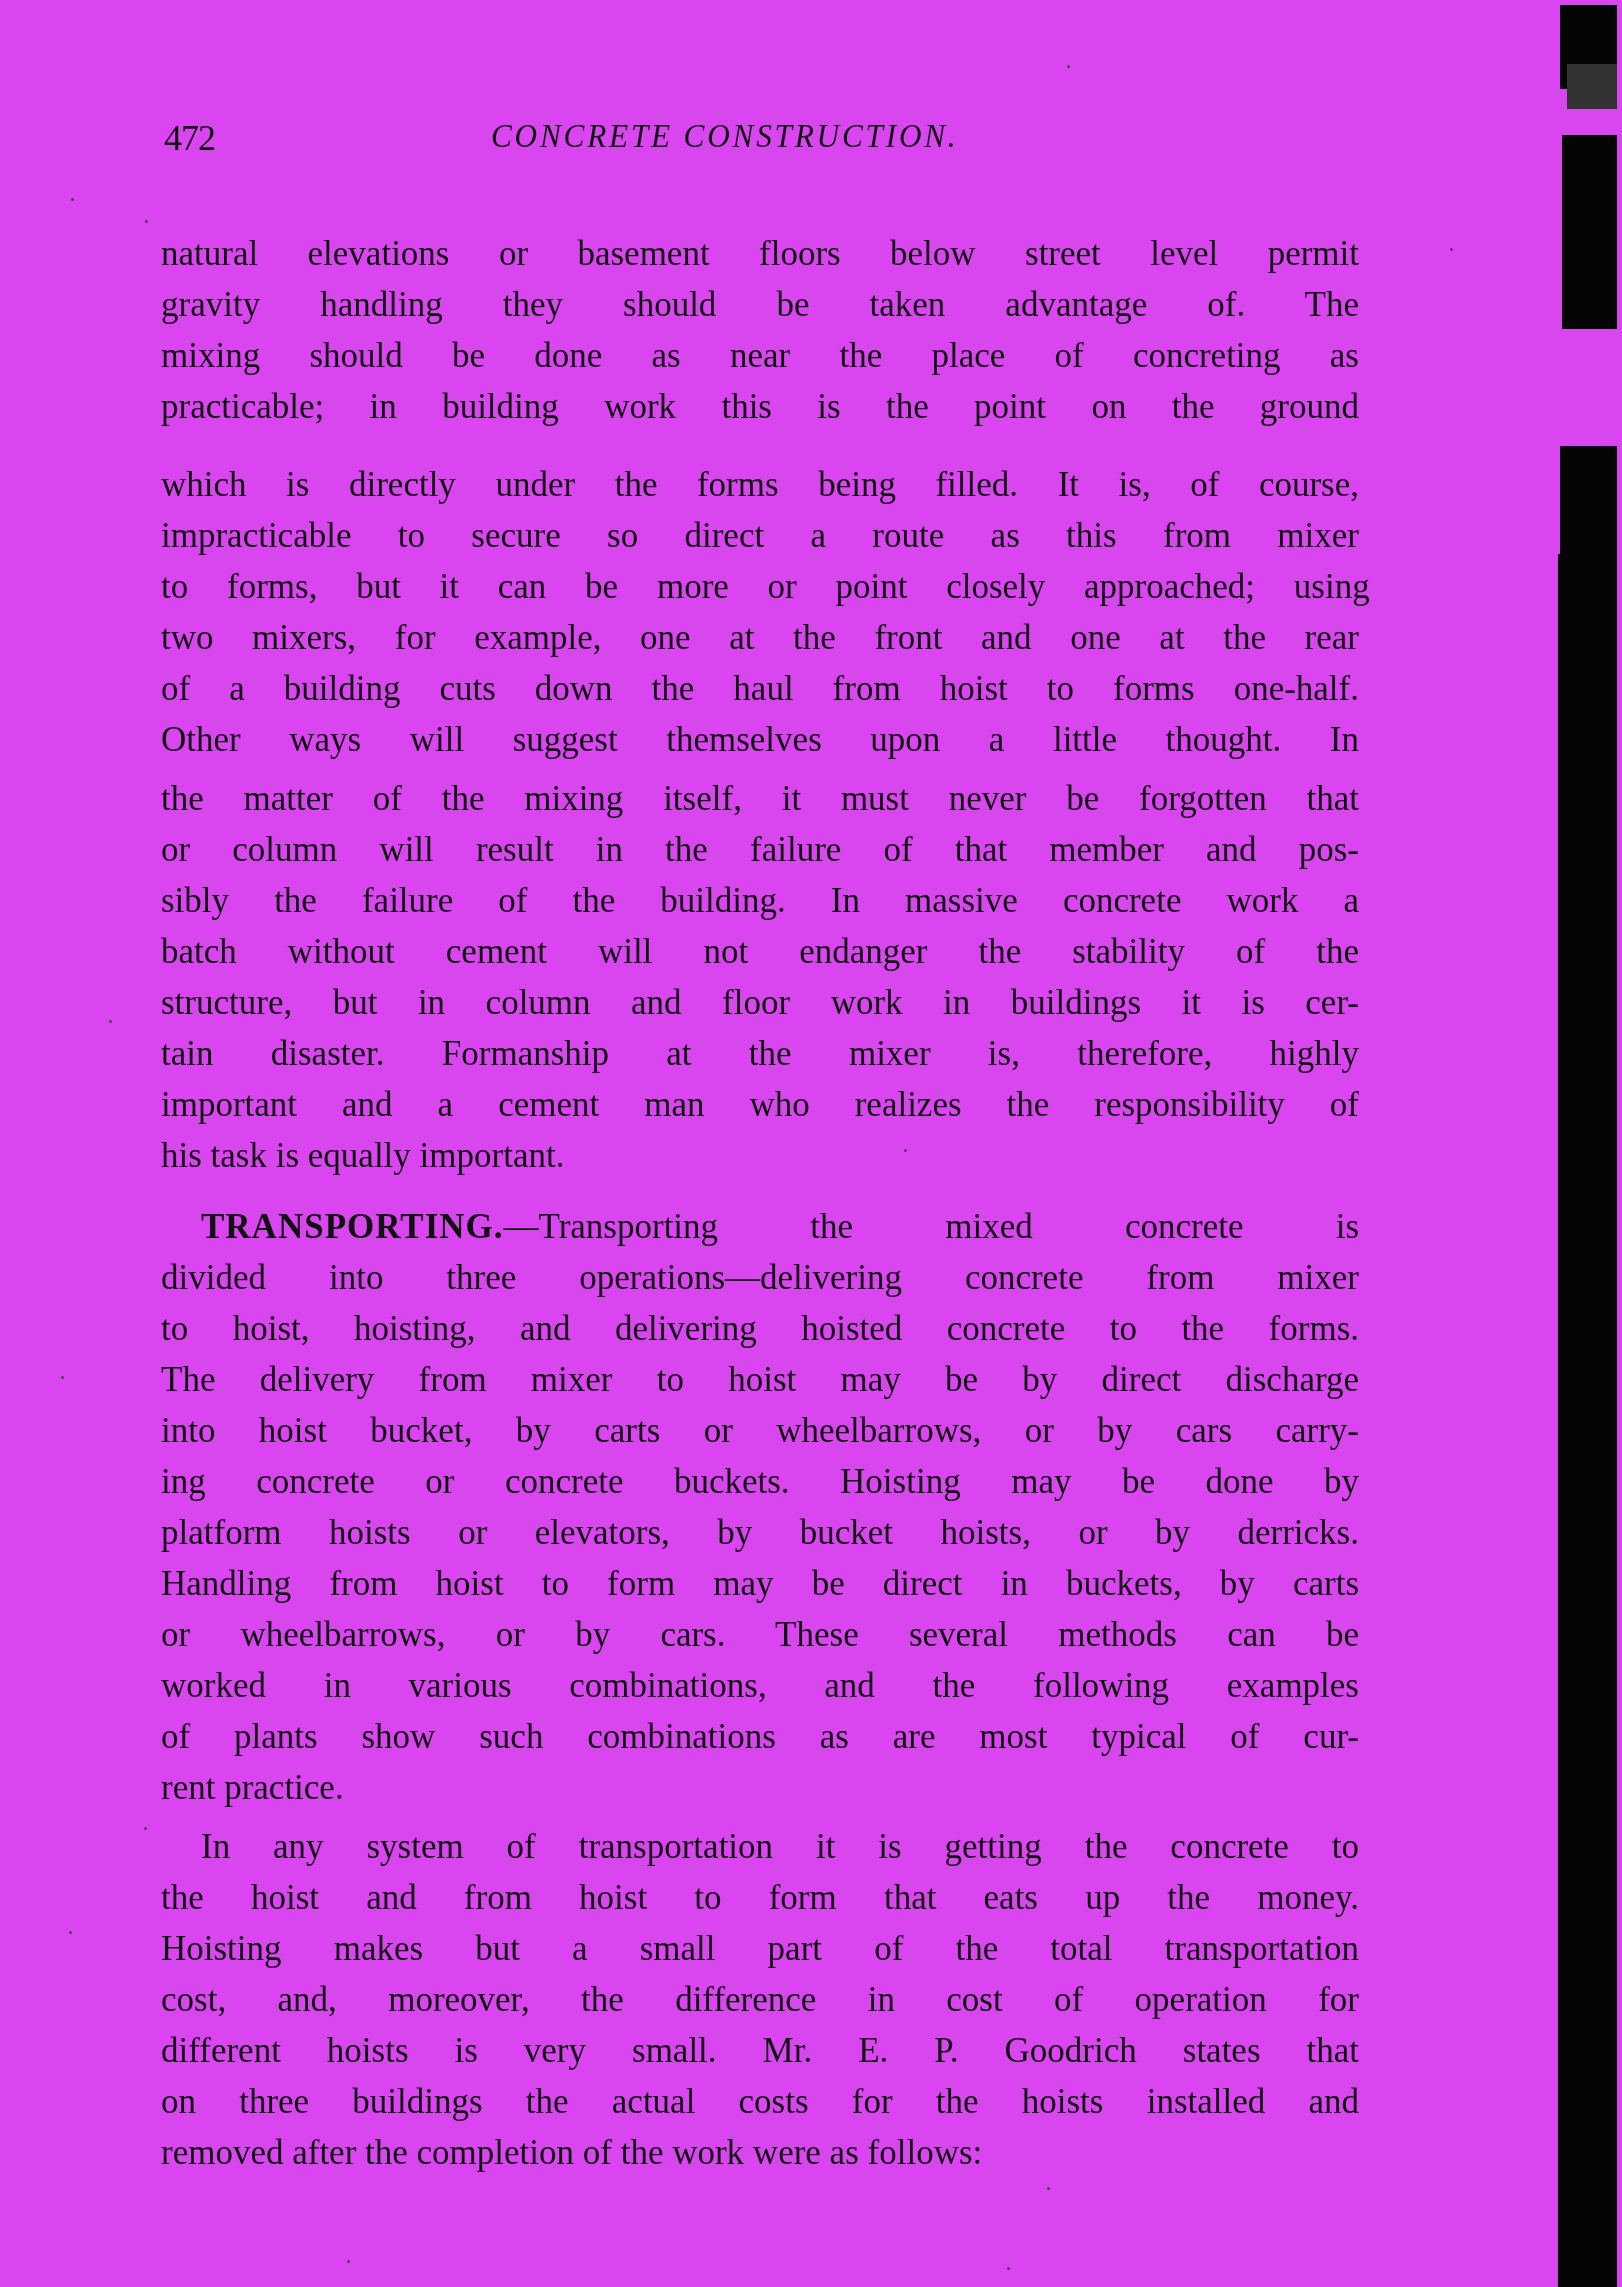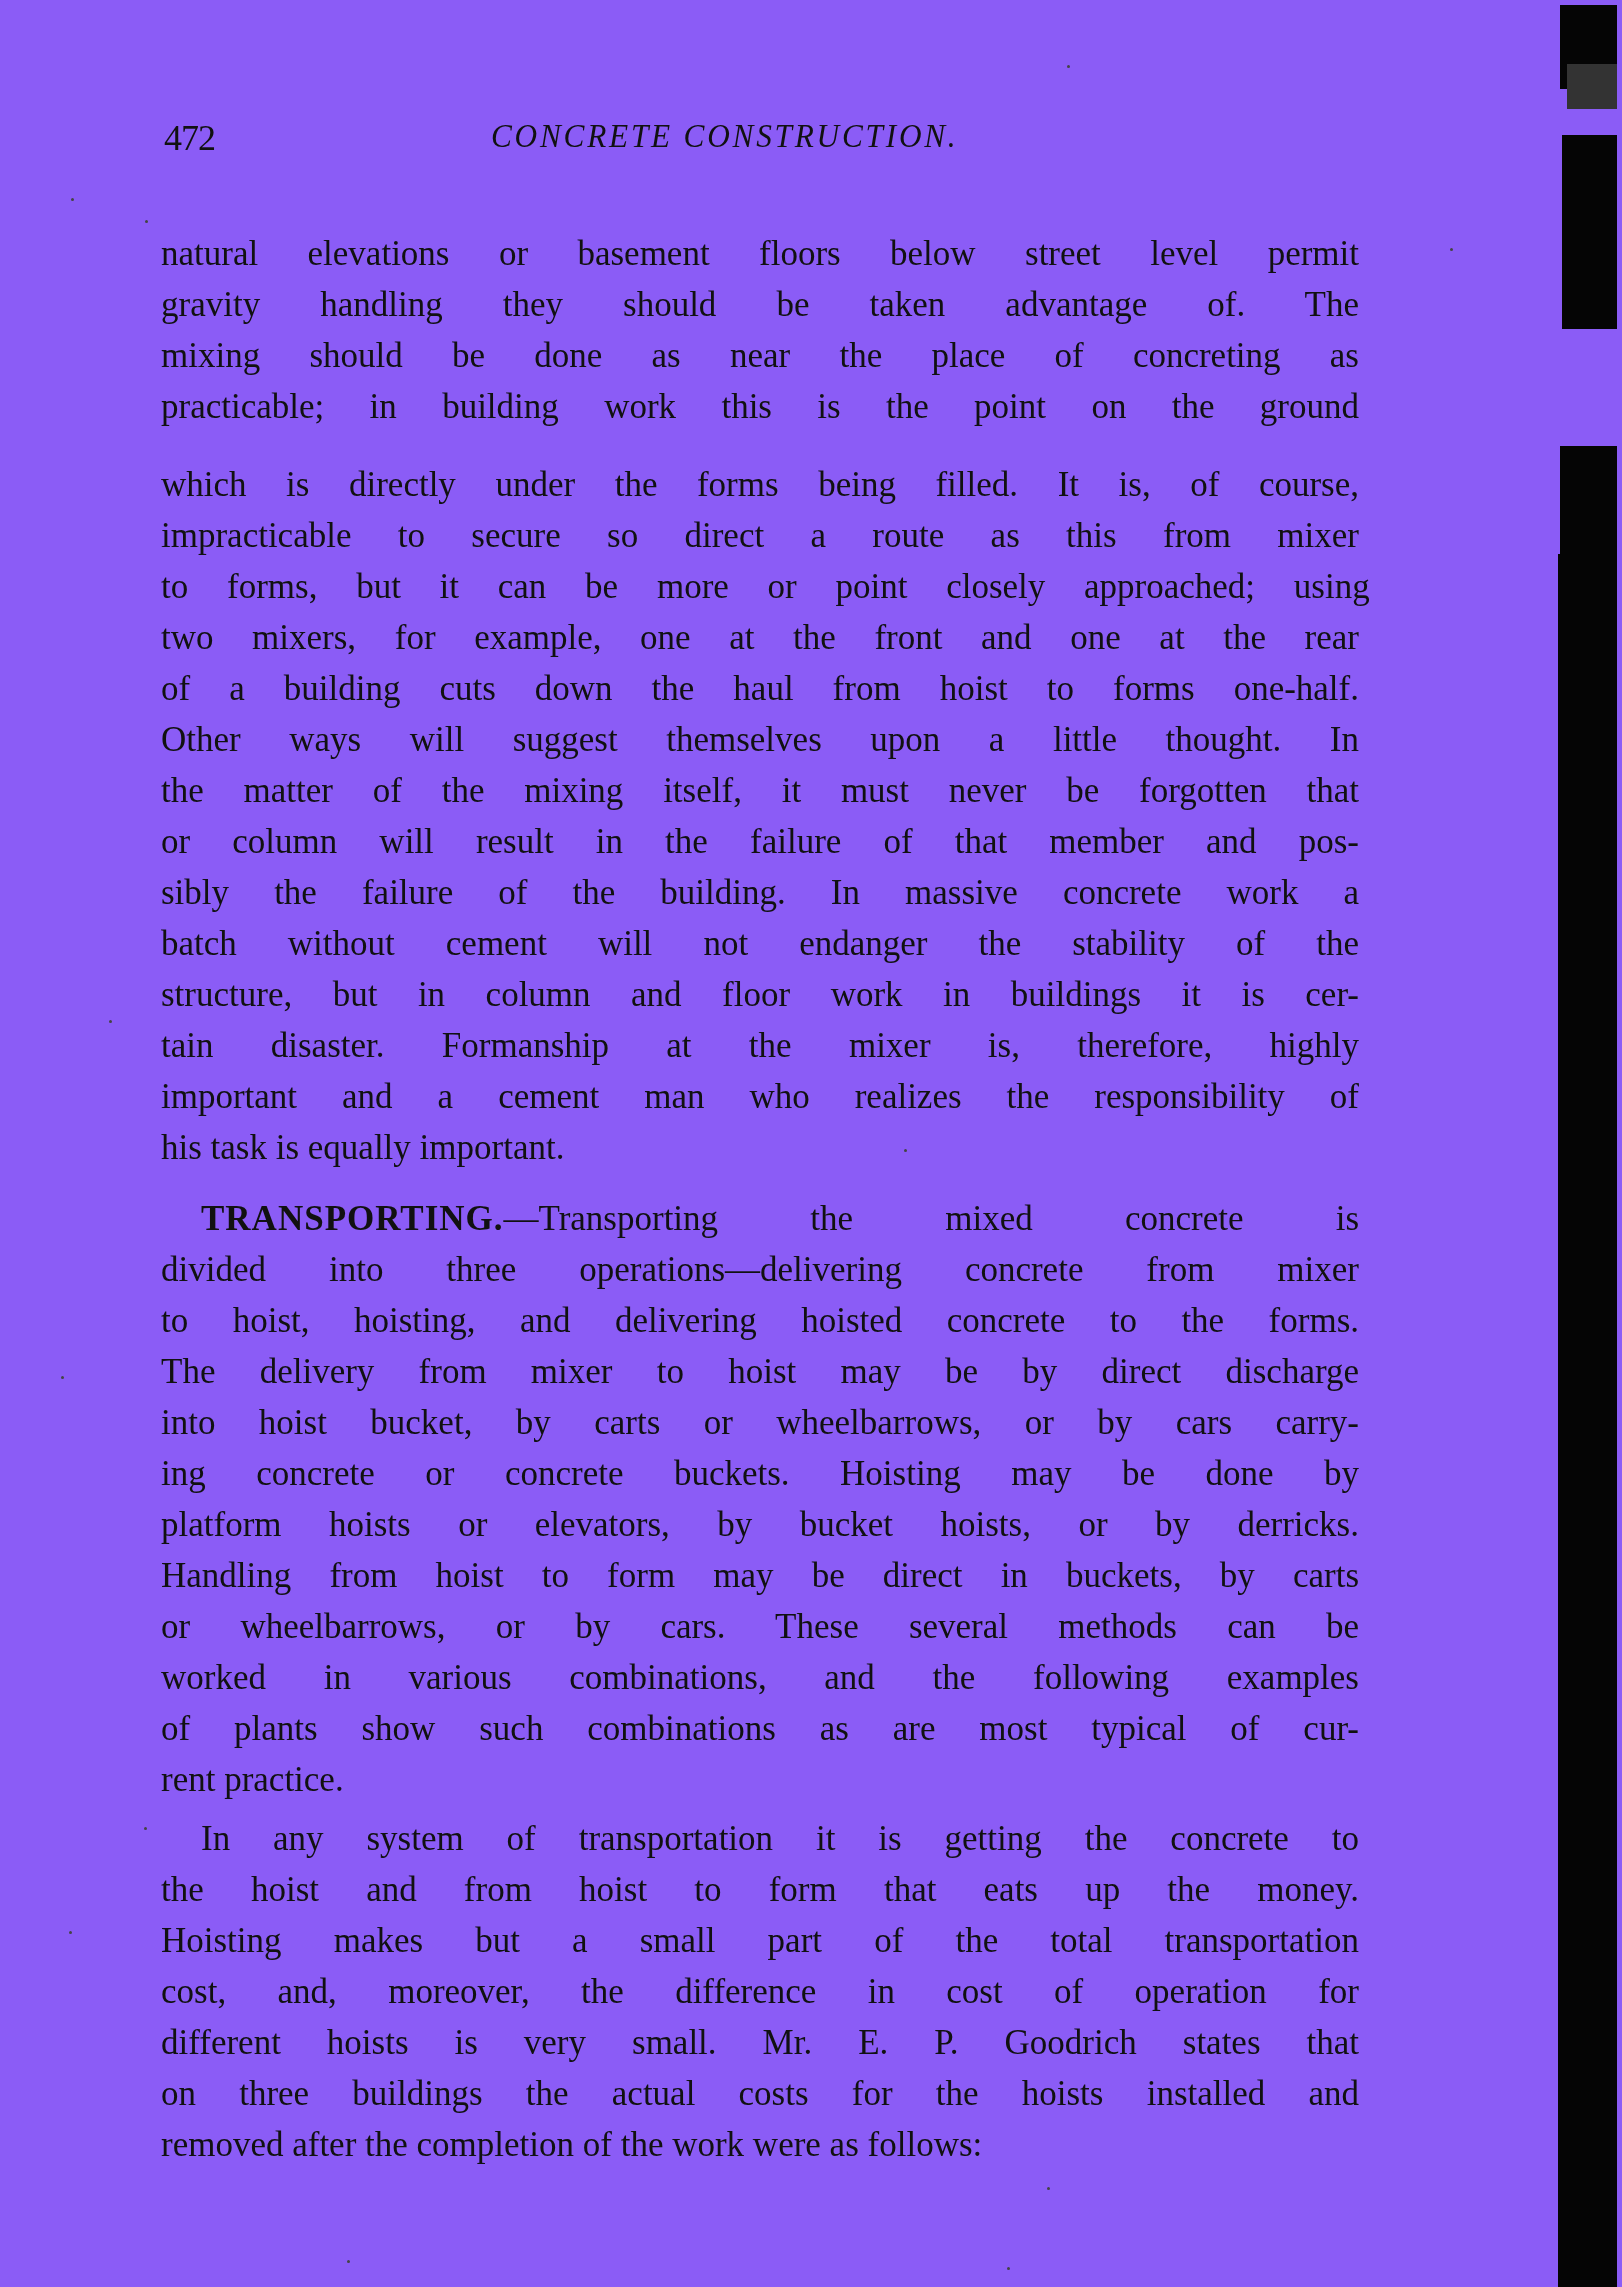--- a/index.html
+++ b/index.html
@@ -13,21 +13,21 @@
       position: relative;
       overflow: hidden;
       font-family: "Liberation Serif", "DejaVu Serif", serif;
       color: #111111;
     }
     .page {
       position: absolute;
       left: 0; top: 0;
       width: 1623px;
       height: 2288px;
-      background: #8b5cf6;
+      background: #d946ef;
     }
     .running-head {
       position: absolute;
       top: 117px;
       left: 164px;
       width: 1198px;
       height: 50px;
     }
     .page-number {
       position: absolute;
@@ -121,21 +121,21 @@
       <span class="line" style="display: block; width: auto; word-spacing: 40px;">natural elevations or basement floors below street level permit</span>
       <span class="line" style="display: block; width: auto; word-spacing: 45px;">gravity handling they should be taken advantage of.  The</span>
       <span class="line" style="display: block; width: auto; word-spacing: 40px;">mixing should be done as near the place of concreting as</span>
       <span class="line" style="display: block; width: auto; word-spacing: 36px;">practicable; in building work this is the point on the ground</span>
       <span class="line" style="display: block; width: auto; word-spacing: 28px; margin-top: 27px;">which is directly under the forms being filled.  It is, of course,</span>
       <span class="line" style="display: block; width: auto; word-spacing: 37px;">impracticable to secure so direct a route as this from mixer</span>
       <span class="line" style="display: block; width: auto; word-spacing: 30px;">to forms, but it can be more or point closely approached; using</span>
       <span class="line" style="display: block; width: auto; word-spacing: 29.5px;">two mixers, for example, one at the front and one at the rear</span>
       <span class="line" style="display: block; width: auto; word-spacing: 30px;">of a building cuts down the haul from hoist to forms one-half.</span>
       <span class="line" style="display: block; width: auto; word-spacing: 35px;">Other ways will suggest themselves upon a little thought.  In</span>
-      <span class="line" style="display: block; width: auto; word-spacing: 31px;">the matter of the mixing itself, it must never be forgotten that</span>
+      <span class="line" style="display: block; width: auto; word-spacing: 31px; margin-top: 8px;">the matter of the mixing itself, it must never be forgotten that</span>
       <span class="line" style="display: block; width: auto; word-spacing: 33px;">or column will result in the failure of that member and pos-</span>
       <span class="line" style="display: block; width: auto; word-spacing: 33px;">sibly the failure of the building.  In massive concrete work a</span>
       <span class="line" style="display: block; width: auto; word-spacing: 42px;">batch without cement will not endanger the stability of the</span>
       <span class="line" style="display: block; width: auto; word-spacing: 31px;">structure, but in column and floor work in buildings it is cer-</span>
       <span class="line" style="display: block; width: auto; word-spacing: 43px;">tain disaster.  Formanship at the mixer is, therefore, highly</span>
       <span class="line" style="display: block; width: auto; word-spacing: 36px;">important and a cement man who realizes the responsibility of</span>
       <span class="line last">his task is equally important.</span>
     </p>
 
     <p class="para gap-before">

